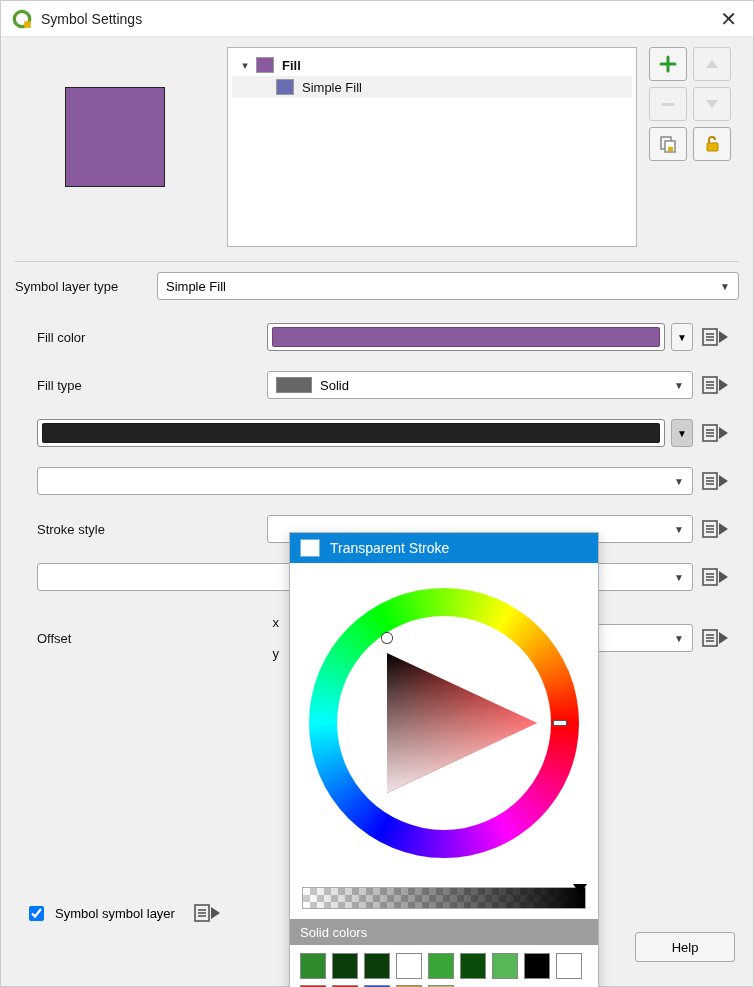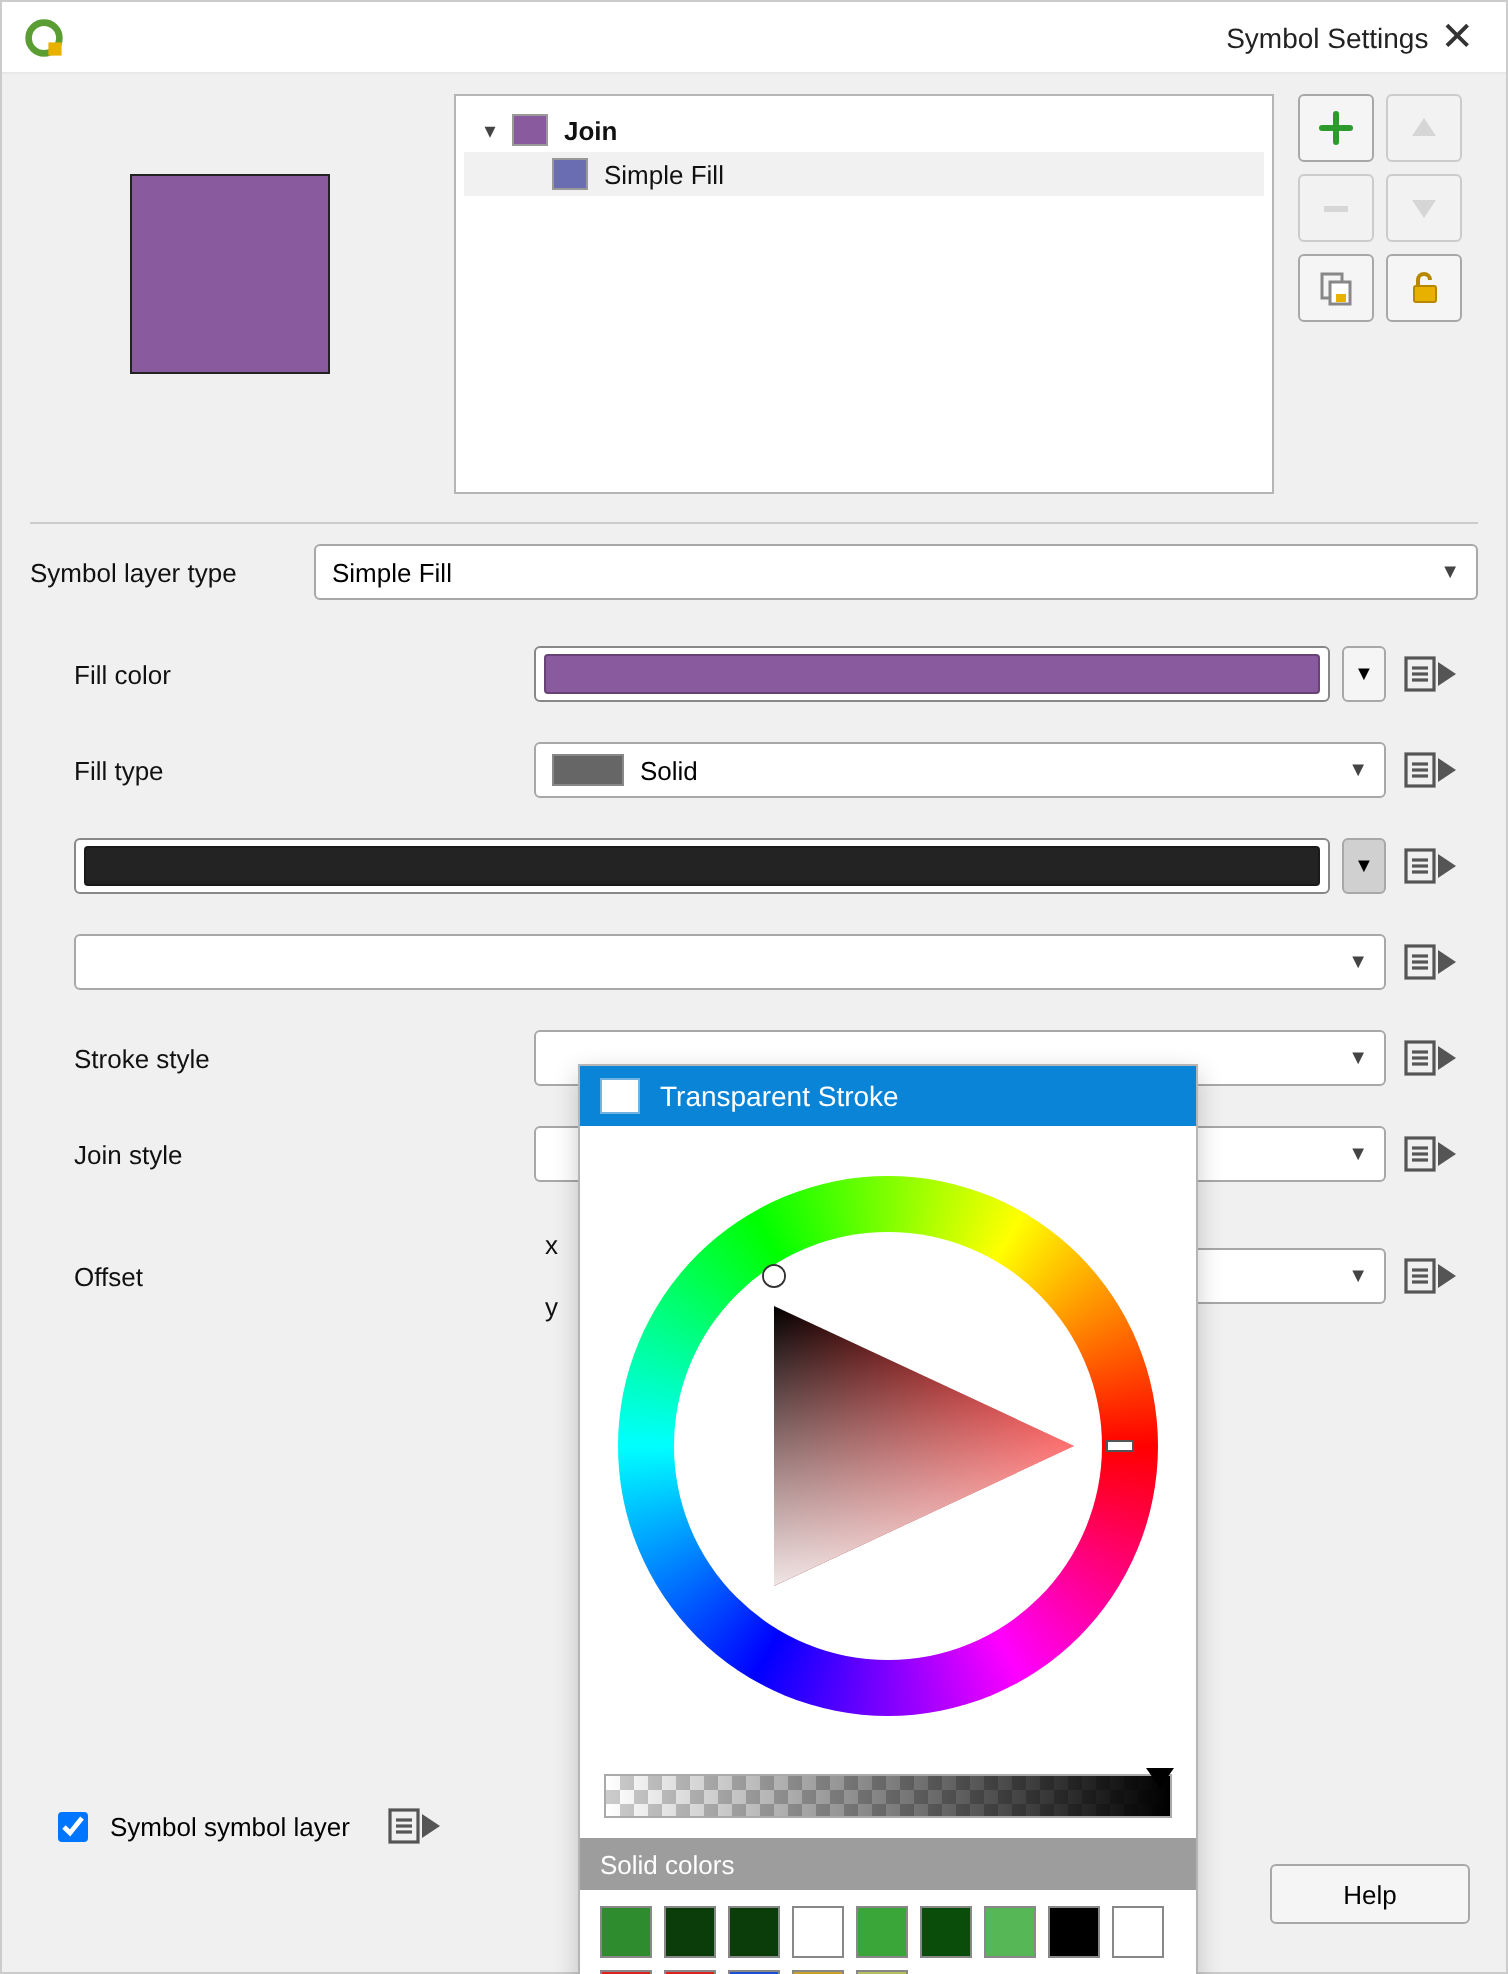--- a/index.html
+++ b/index.html
@@ -15,21 +15,21 @@
   }
   .window { width: 754px; height: 987px; border: 1px solid #ccc; position: relative; background: #fff; }
   .titlebar {
     height: 36px;
     display: flex;
     align-items: center;
     padding: 0 10px;
     border-bottom: 1px solid #e8e8e8;
   }
   .titlebar .app-logo { width: 22px; height: 22px; margin-right: 8px; }
-  .titlebar .title { font-size: 14px; color: #222; flex: 1; text-align: right; }
+  .titlebar .title { font-size: 14px; color: #222; flex: 1; }
   .titlebar .close { font-size: 20px; color: #333; cursor: pointer; padding: 0 6px; }
   .body {
     position: absolute;
     top: 36px; left: 0; right: 0; bottom: 0;
     background: #f0f0f0;
     padding: 10px 14px;
   }
   .preview-row { display: flex; gap: 12px; align-items: flex-start; }
   .swatch-area { width: 200px; display: flex; align-items: center; justify-content: center; padding-top: 40px;}
   .swatch { width: 100px; height: 100px; border: 1px solid #222; }
@@ -176,21 +176,21 @@
   <div class="body">
 
     <div class="preview-row">
       <div class="swatch-area">
         <div class="swatch" style="background:#8a5a9e"></div>
       </div>
       <div class="tree-area">
         <div class="tree-row">
           <span class="tree-toggle">▾</span>
           <span class="tree-chip" style="background:#8a5a9e"></span>
-          <span class="tree-label" style="font-weight:bold">Join</span>
+          <span class="tree-label" style="font-weight:bold">Fill</span>
         </div>
         <div class="tree-row child selected">
           <span class="tree-chip" style="background:#6a6db2"></span>
           <span class="tree-label">Simple Fill</span>
         </div>
       </div>
       <div class="side-buttons">
         <div class="sbtn">
           <svg width="18" height="18">
               <path d="M9 2v14M2 9h14" stroke="#2d9a2d" stroke-width="3" stroke-linecap="round"></path>
@@ -329,21 +329,20 @@
                 <line x1="4" y1="7" x2="12" y2="7" stroke="#555" stroke-width="1.6"></line>
                 <line x1="4" y1="10" x2="12" y2="10" stroke="#555" stroke-width="1.6"></line>
                 <line x1="4" y1="13" x2="12" y2="13" stroke="#555" stroke-width="1.6"></line>
                 <path d="M17 4 L26 10 L17 16 Z" fill="#555"></path>
               </svg>
           </div>
         </div>
       </div>
 
       <div class="prop-row">
-        <span class="prop-label">Join style</span>
         <div class="prop-control">
           <div class="combo-hidden">
               <span class="dropdown-arrow">▼</span>
             </div>
           <div class="expr-btn">
             <svg class="expr-svg" width="26" height="20">
                 <rect x="1" y="2" width="14" height="16" fill="none" stroke="#555" stroke-width="1.6"></rect>
                 <line x1="4" y1="7" x2="12" y2="7" stroke="#555" stroke-width="1.6"></line>
                 <line x1="4" y1="10" x2="12" y2="10" stroke="#555" stroke-width="1.6"></line>
                 <line x1="4" y1="13" x2="12" y2="13" stroke="#555" stroke-width="1.6"></line>

